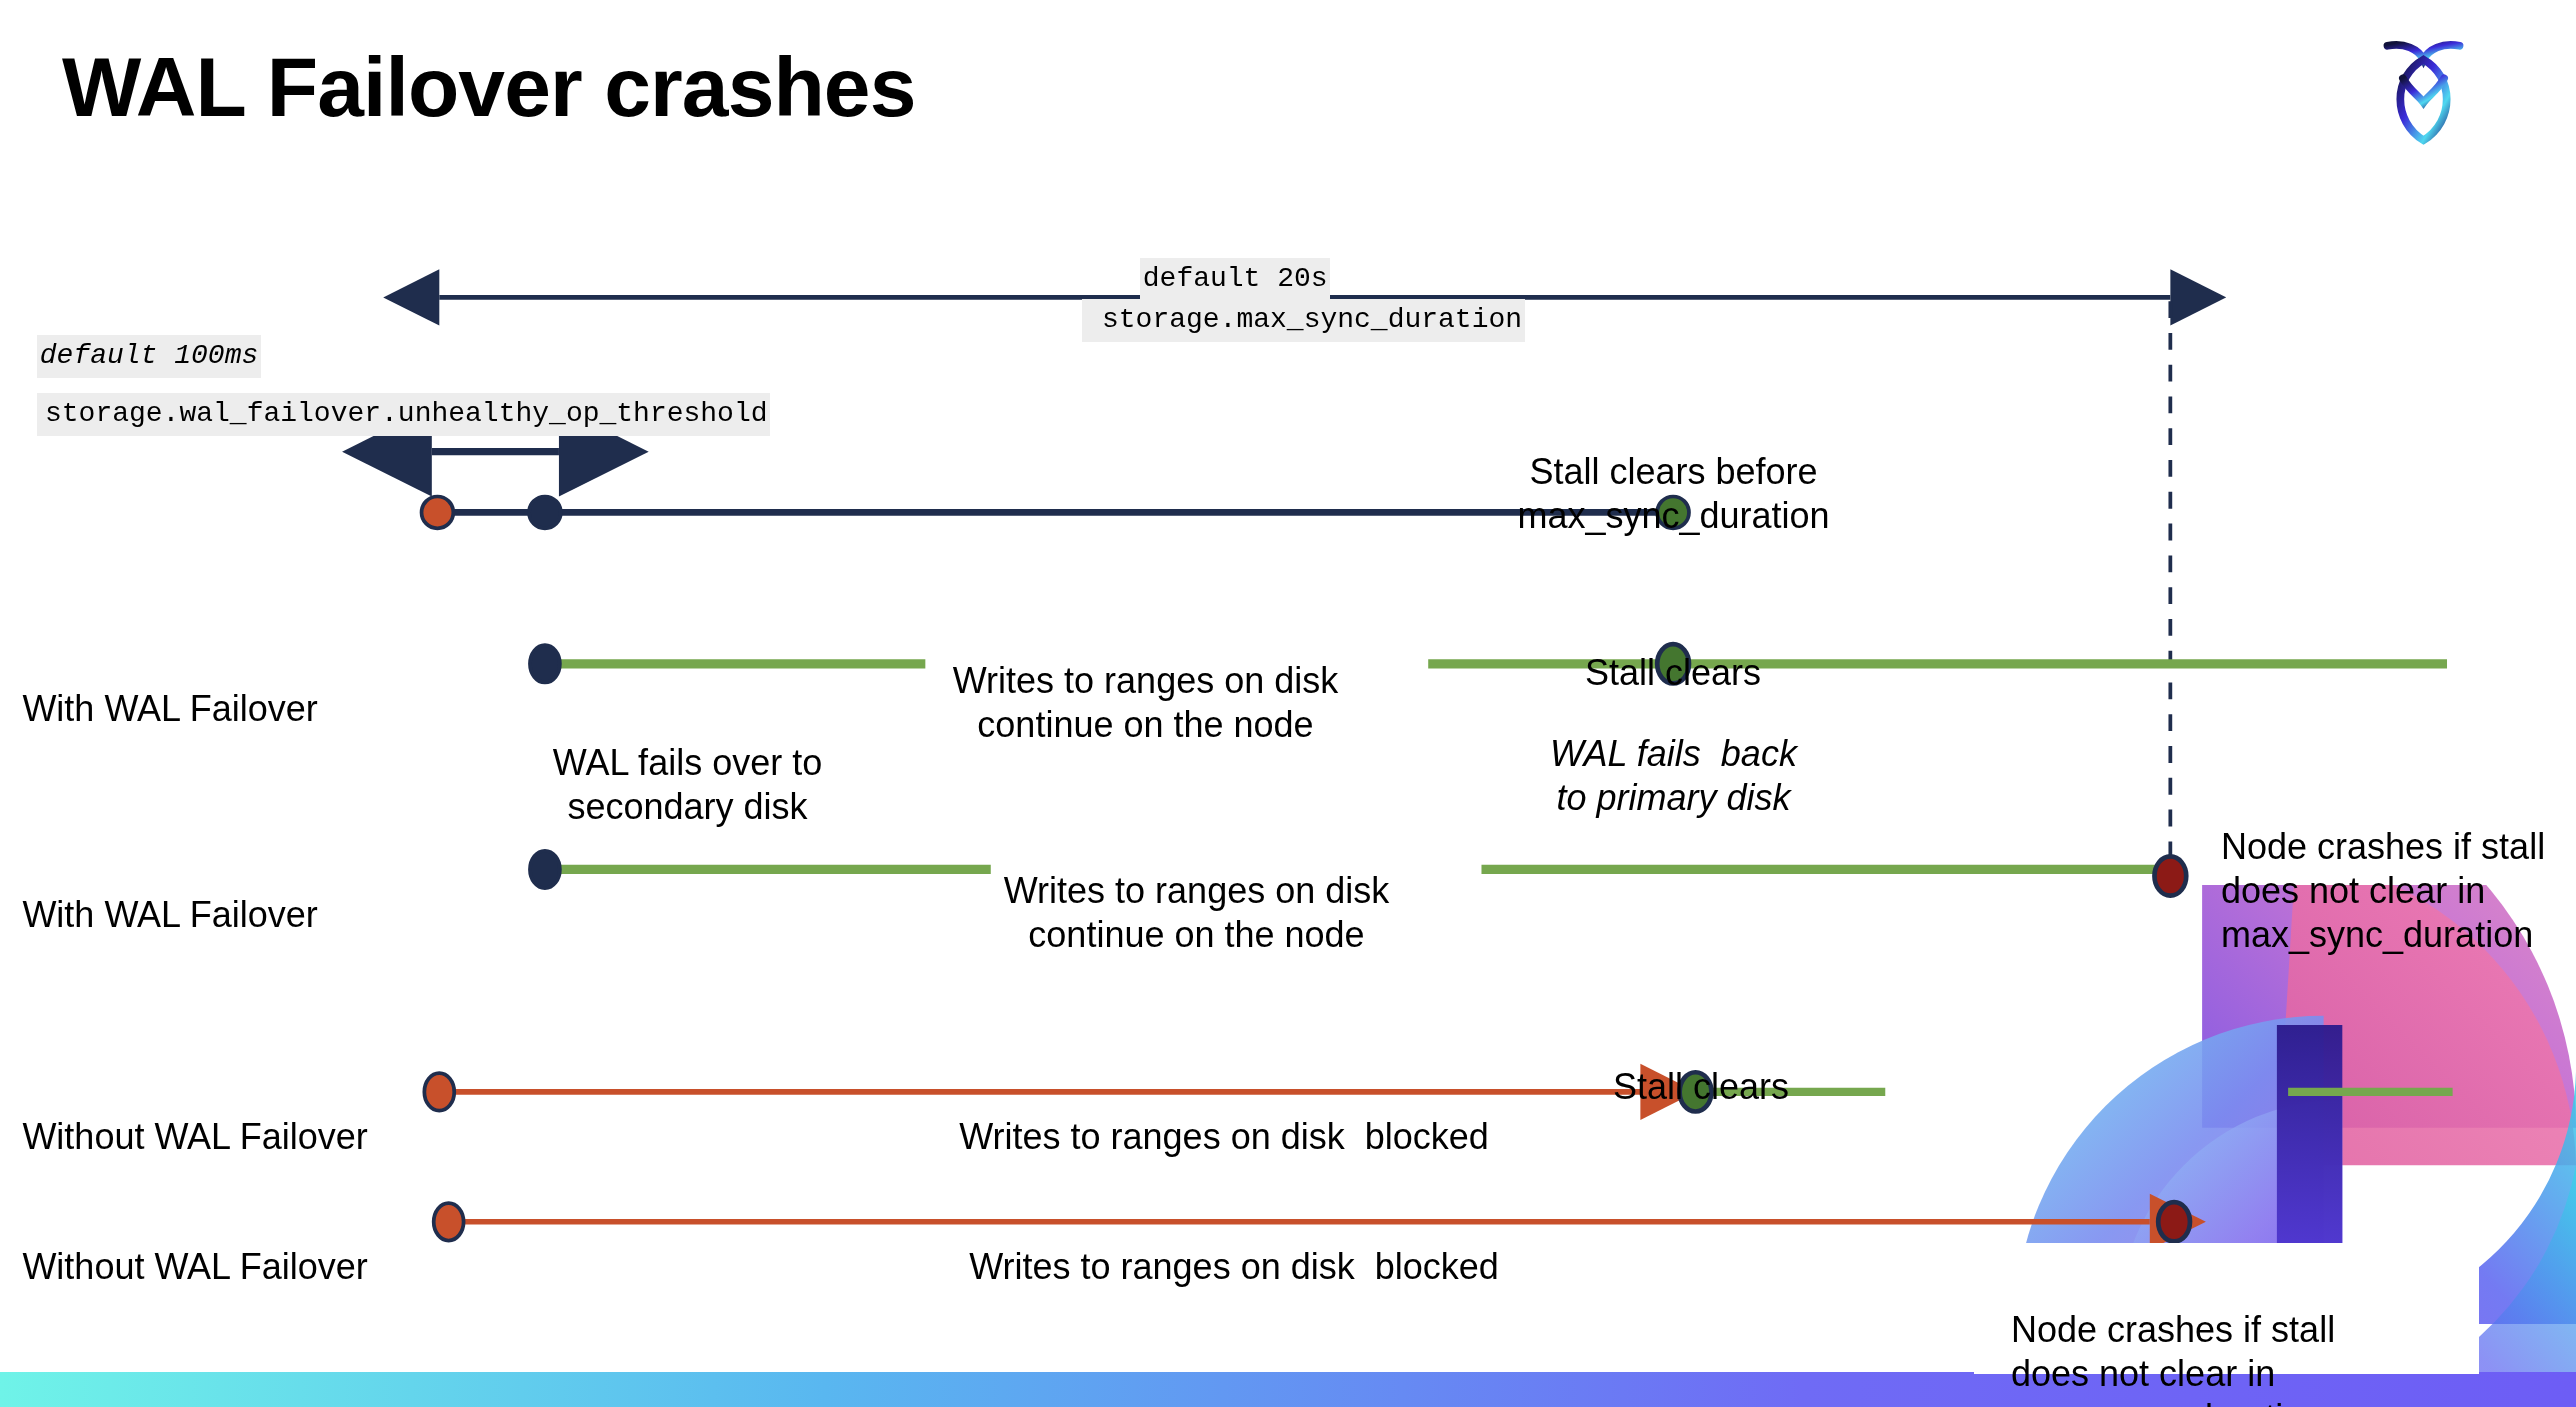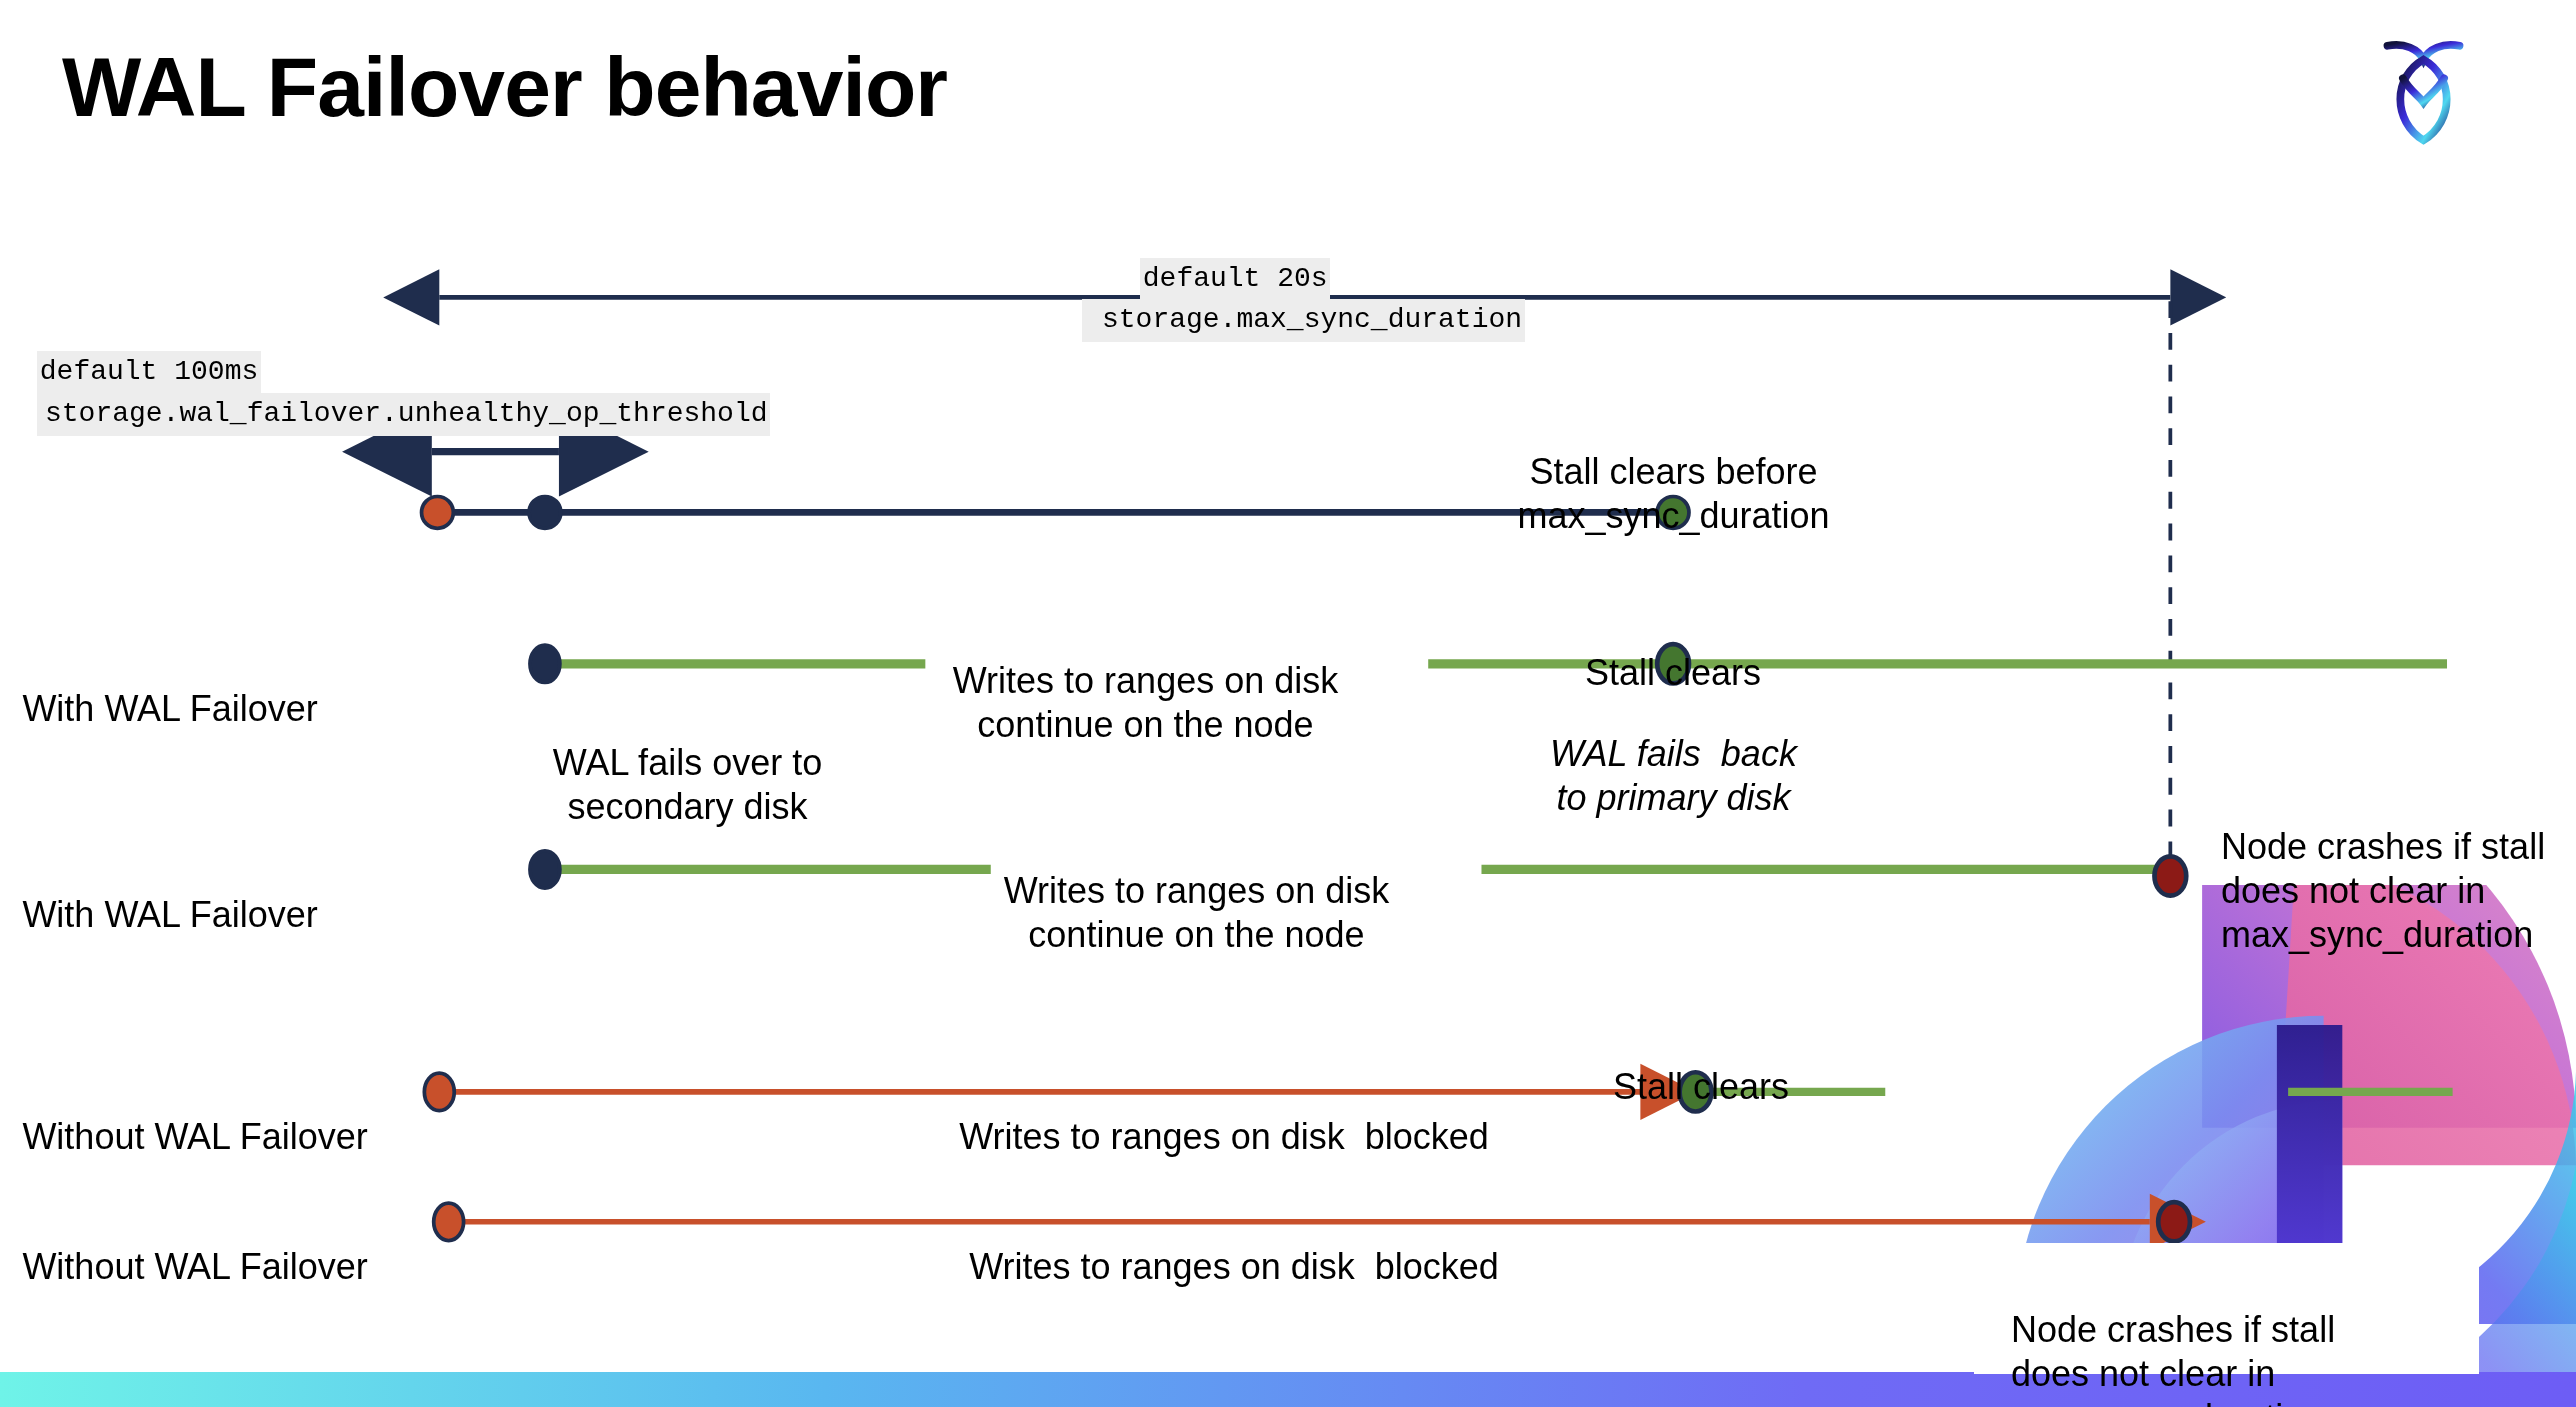--- a/index.html
+++ b/index.html
@@ -109,21 +109,21 @@
     <path d="M470 560 A330 330 0 0 0 720 300 L720 560 Z" fill="url(#gF)" opacity="0.7"></path>
 
     <path d="M400 150 L470 150 L470 480 L400 480 Z" fill="url(#gE)" opacity="0.95"></path>
 
     <path d="M112 470 L140 560 L112 560 Z" fill="#66f0ee"></path>
     <path d="M548 0 L560 60 L548 60 Z" fill="#66f0ee" opacity="0"></path>
   </svg>
 
   <div class="bottom-bar"></div>
 
-  <div class="title">WAL Failover behavior</div>
+  <div class="title">WAL Failover crashes</div>
 
   <svg class="logo" viewBox="0 0 120 140">
     <defs>
       <linearGradient id="lg1" x1="0" y1="0" x2="1" y2="1">
         <stop offset="0%" stop-color="#11123a"></stop>
           <stop offset="40%" stop-color="#3b2bd8"></stop>
         <stop offset="75%" stop-color="#4fd8f0"></stop>
           <stop offset="100%" stop-color="#1c1f7a"></stop>
       </linearGradient>
     </defs>
@@ -176,21 +176,21 @@
     <line x1="482" y1="1307" x2="2300" y2="1307" stroke="#c8502b" stroke-width="6" marker-end="url(#arrOrangeR)"></line>
     <ellipse cx="480" cy="1307" rx="16" ry="20" fill="#c8502b" stroke="#1f2d4d" stroke-width="4"></ellipse>
     <ellipse cx="2326" cy="1307" rx="17" ry="21" fill="#8c1a16" stroke="#1f2d4d" stroke-width="5"></ellipse>
   </svg>
 
   <div class="callout" style="left:1974px;top:1243px;width:505px;height:131px;"></div>
 
   <div class="code" style="left:1140px;top:258px;">default 20s</div>
   <div class="code" style="left:1082px;top:299px;padding-left:20px;">storage.max_sync_duration</div>
 
-  <div class="code" style="left:37px;top:351px;">default 100ms</div>
+  <div class="code" style="left:37px;top:335px;font-style:italic;">default 100ms</div>
   <div class="code" style="left:37px;top:393px;padding-left:8px;">storage.wal_failover.unhealthy_op_threshold</div>
 
 
   <div class="lbl" style="left:22.4px;top:645px;">With WAL Failover</div>
 
   <div class="lbl" style="left:22.4px;top:851px;">With WAL Failover</div>
 
   <div class="lbl" style="left:22.4px;top:1073px;">Without WAL Failover</div>
 
   <div class="lbl" style="left:22.4px;top:1203px;">Without WAL Failover</div>

